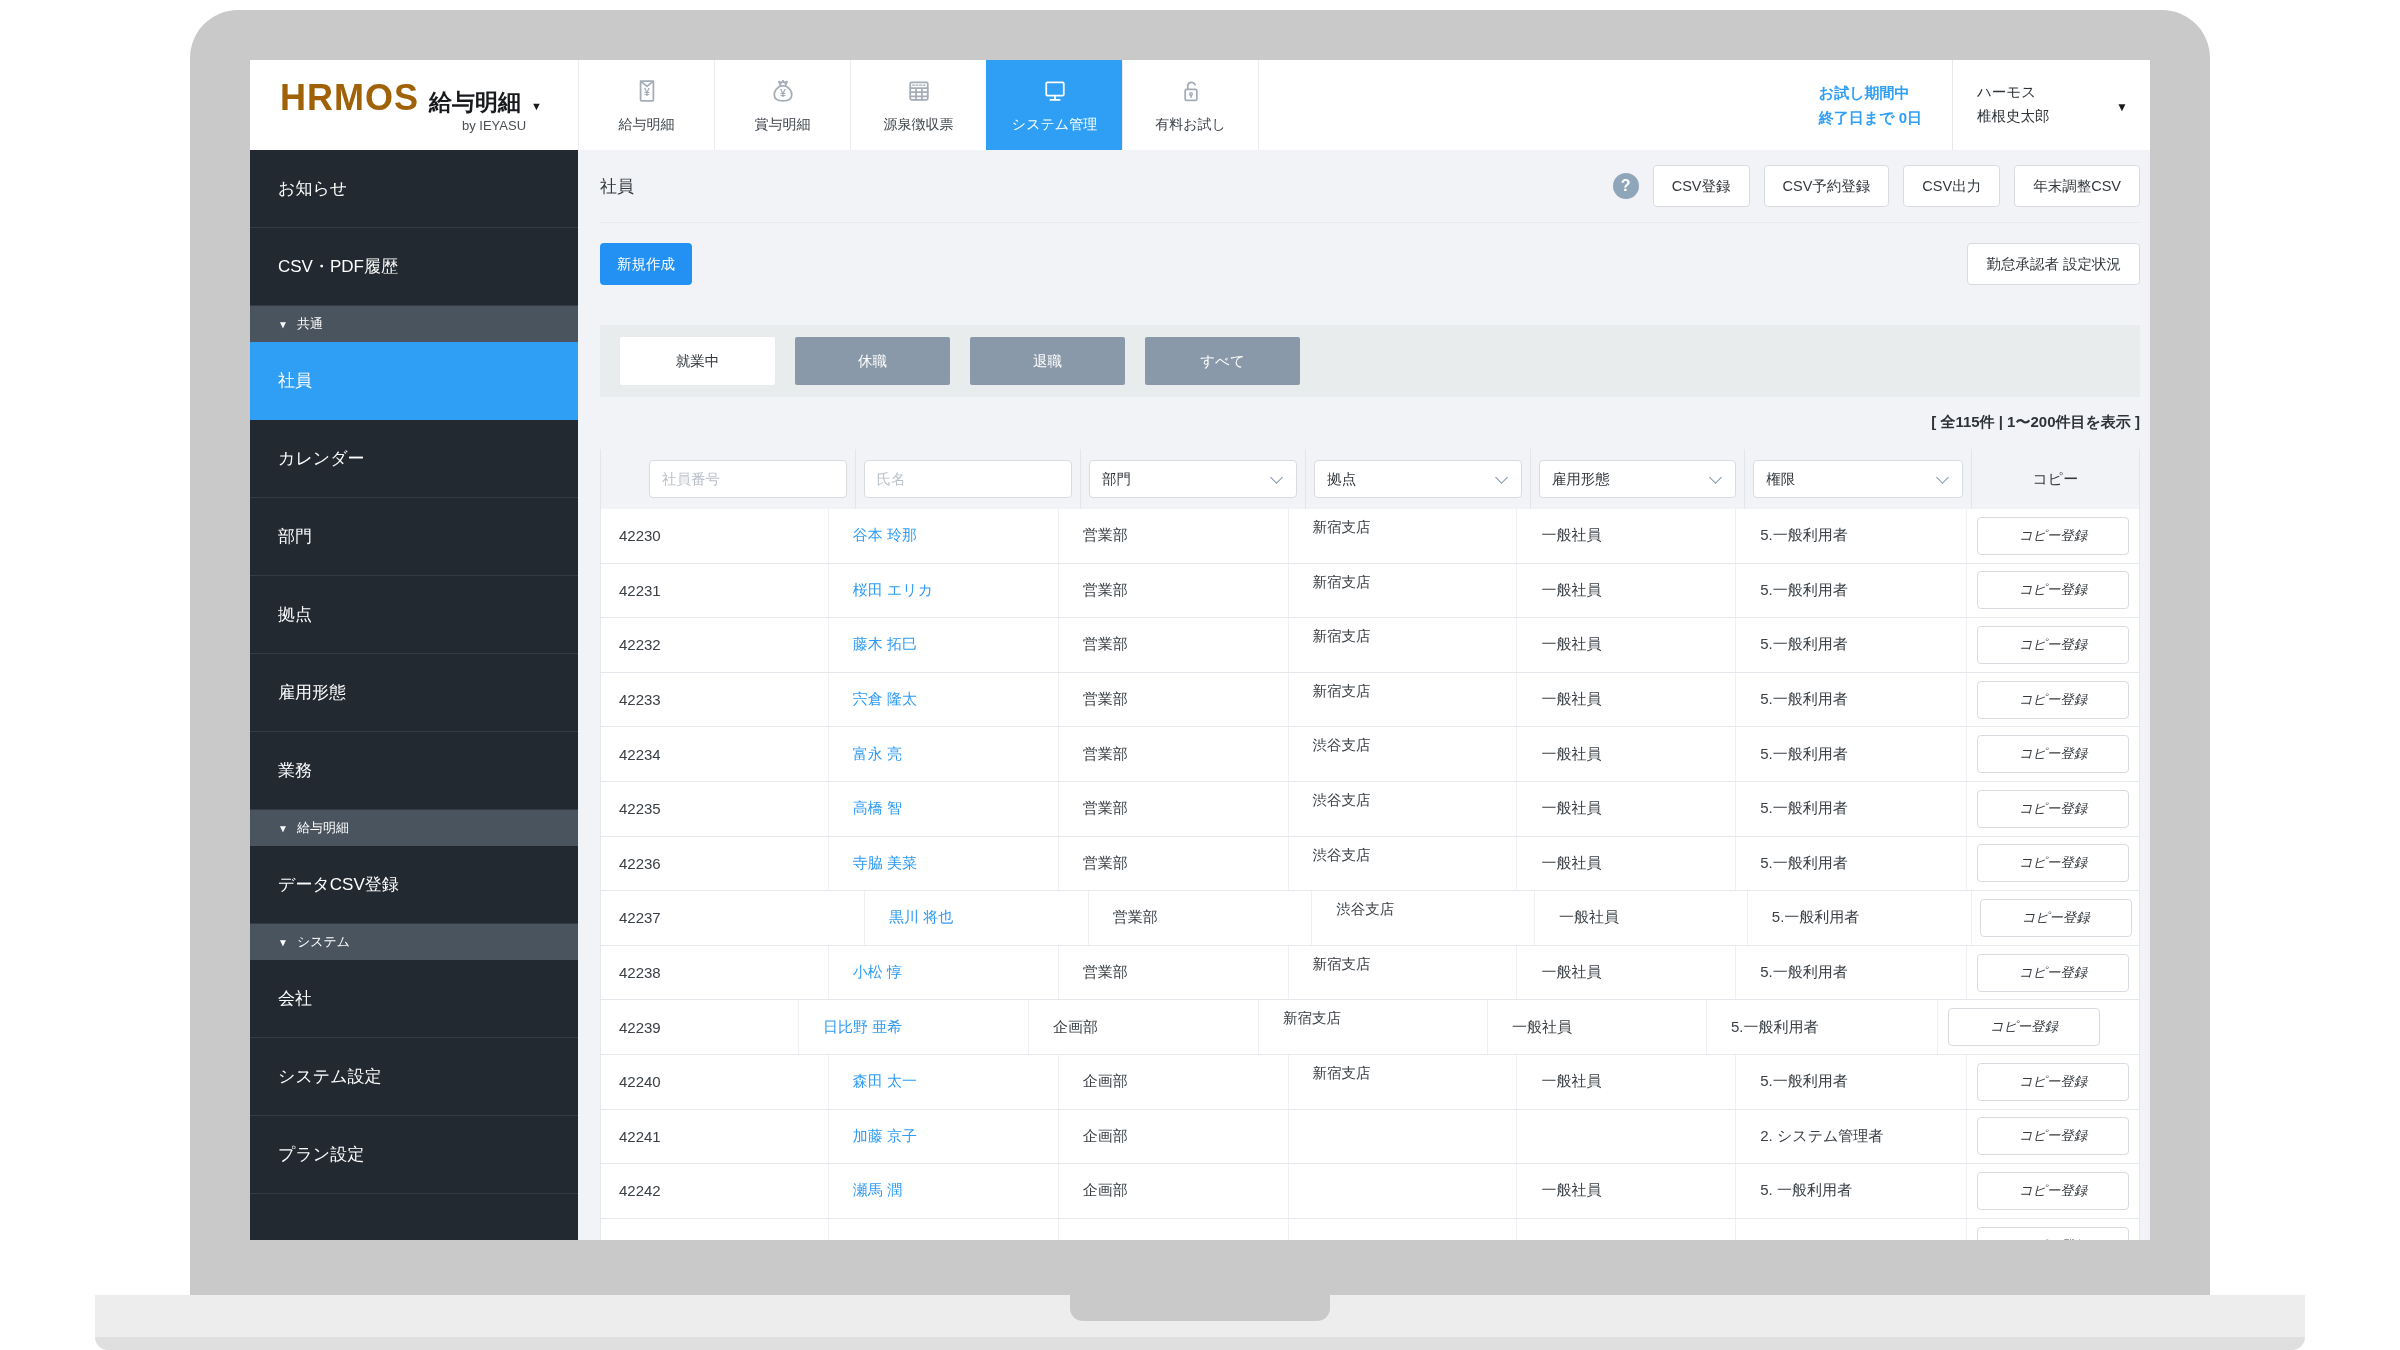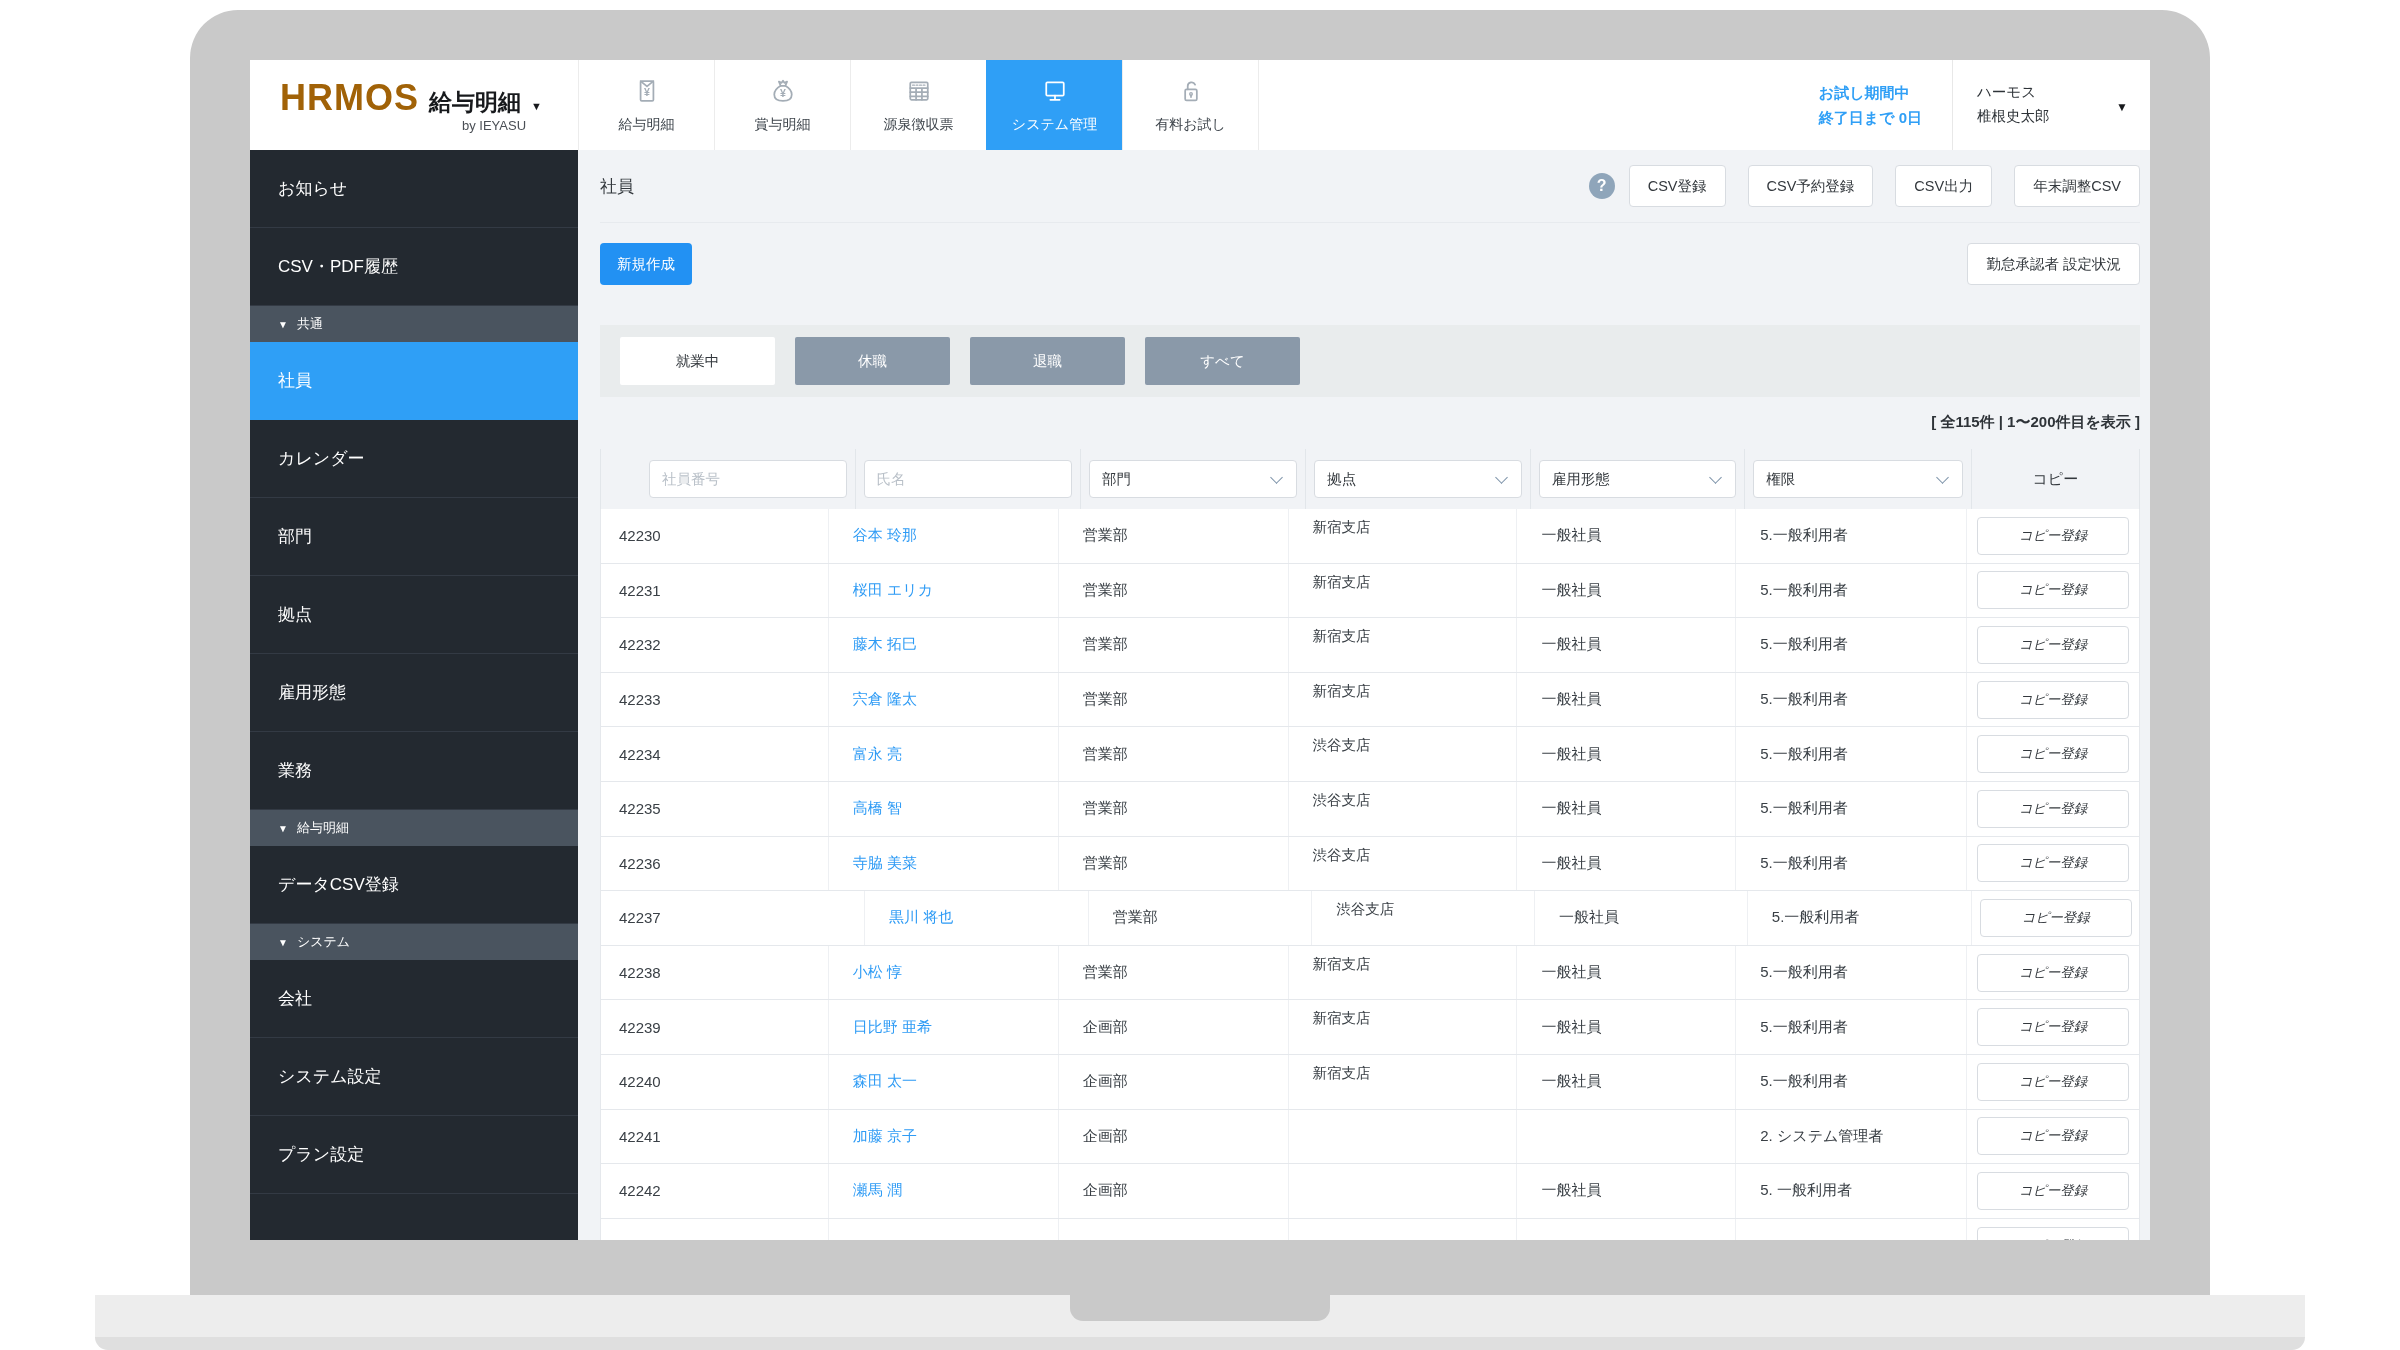--- a/index.html
+++ b/index.html
@@ -224,21 +224,21 @@
         <div class="side-item">
           <span>プラン設定</span>
         </div>
       </div>
 
     <div class="main">
       <div class="title-row">
         <span class="page-title">社員</span>
         <div class="title-actions">
           <div class="help">?</div>
-          <div style="display:flex;gap:22px">
+          <div style="display:flex;gap:14px">
               <div class="btn">CSV登録</div>
               <div class="btn">CSV予約登録</div>
               <div class="btn">CSV出力</div>
               <div class="btn">年末調整CSV</div>
             </div>
         </div>
       </div>
 
       <div class="actions-row">
         <div class="btn-primary">新規作成</div>
@@ -396,21 +396,21 @@
               </div>
               <div class="td" style="width:230px">営業部</div>
               <div class="td c-branch" style="width:229px">新宿支店</div>
               <div class="td" style="width:219px">一般社員</div>
               <div class="td" style="width:231px">5.一般利用者</div>
               <div class="td c-copy" style="width:172px">
                 <div class="copy-btn">コピー登録</div>
               </div>
             </div>
             <div class="tr">
-              <div class="td c-no" style="width:228px">42239</div>
+              <div class="td c-no" style="width:198px">42239</div>
               <div class="td c-name" style="width:230px">
                 <a>日比野 亜希</a>
               </div>
               <div class="td" style="width:230px">企画部</div>
               <div class="td c-branch" style="width:229px">新宿支店</div>
               <div class="td" style="width:219px">一般社員</div>
               <div class="td" style="width:231px">5.一般利用者</div>
               <div class="td c-copy" style="width:172px">
                 <div class="copy-btn">コピー登録</div>
               </div>

